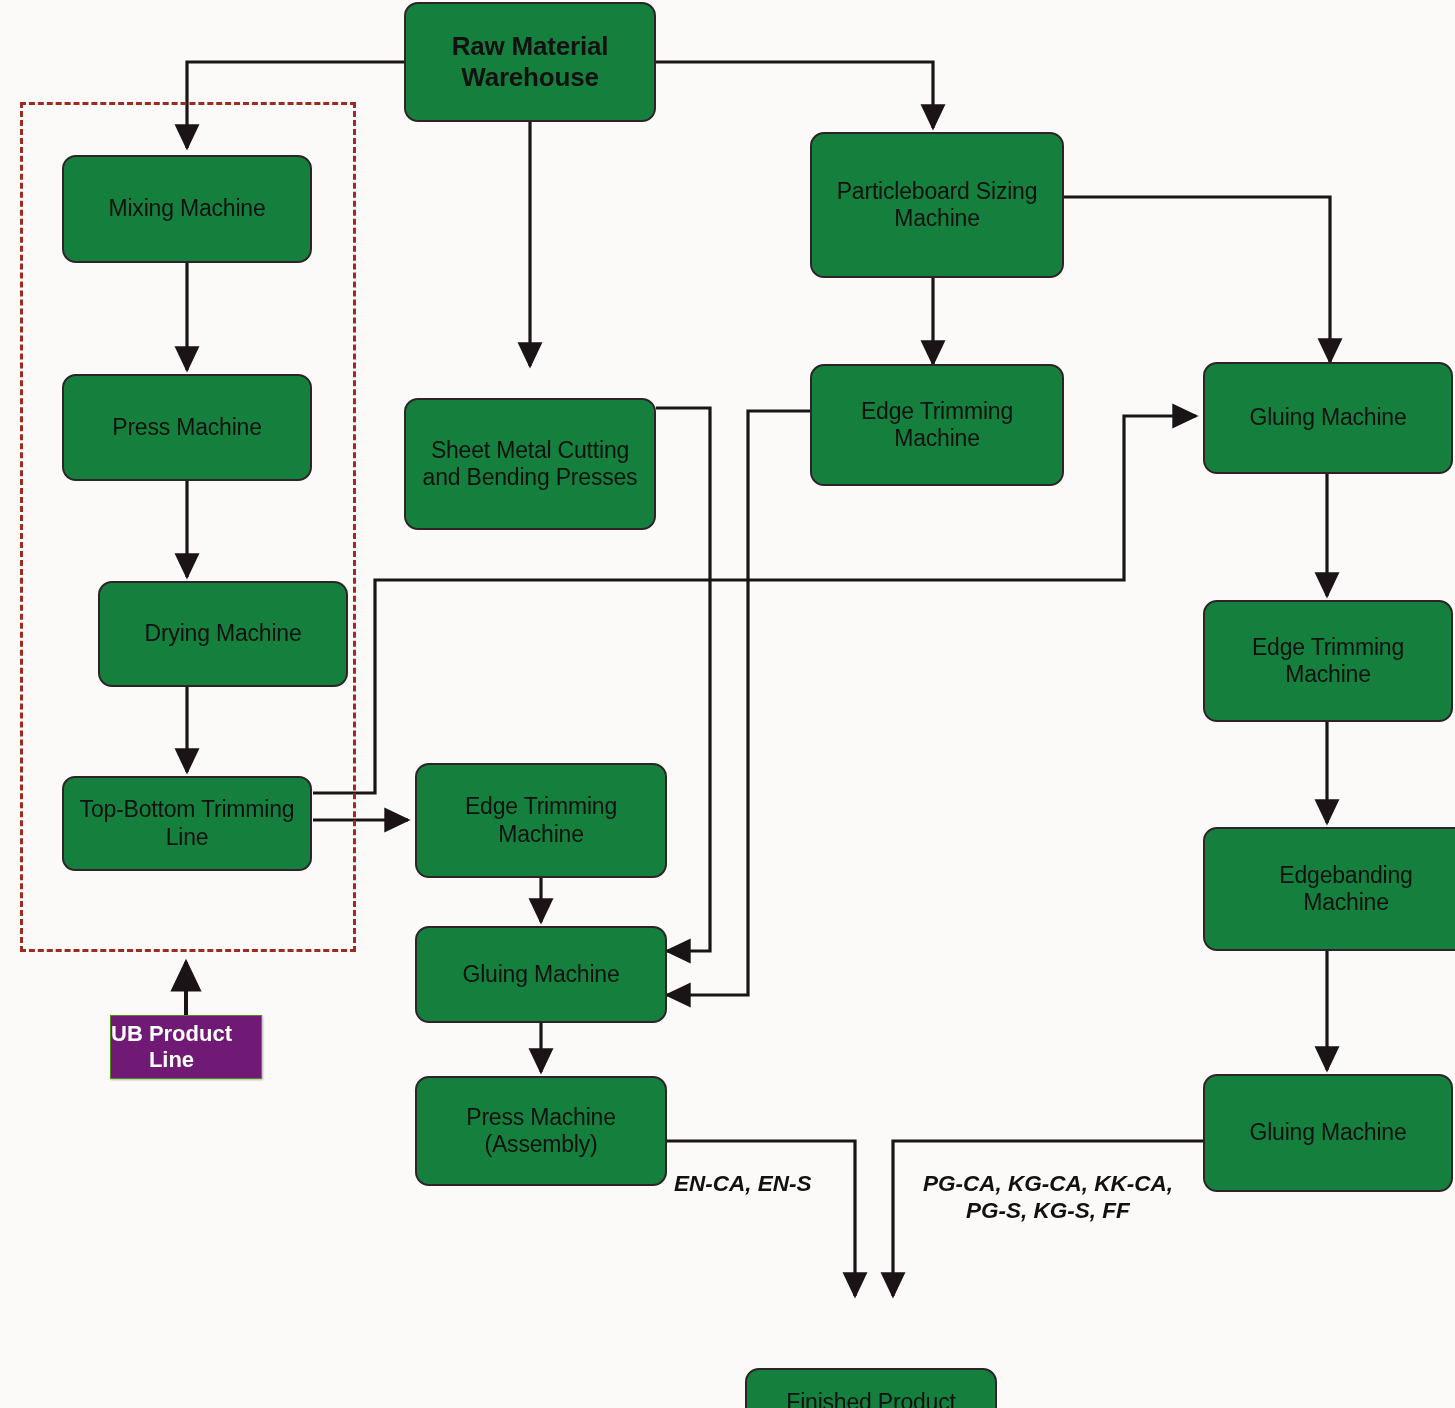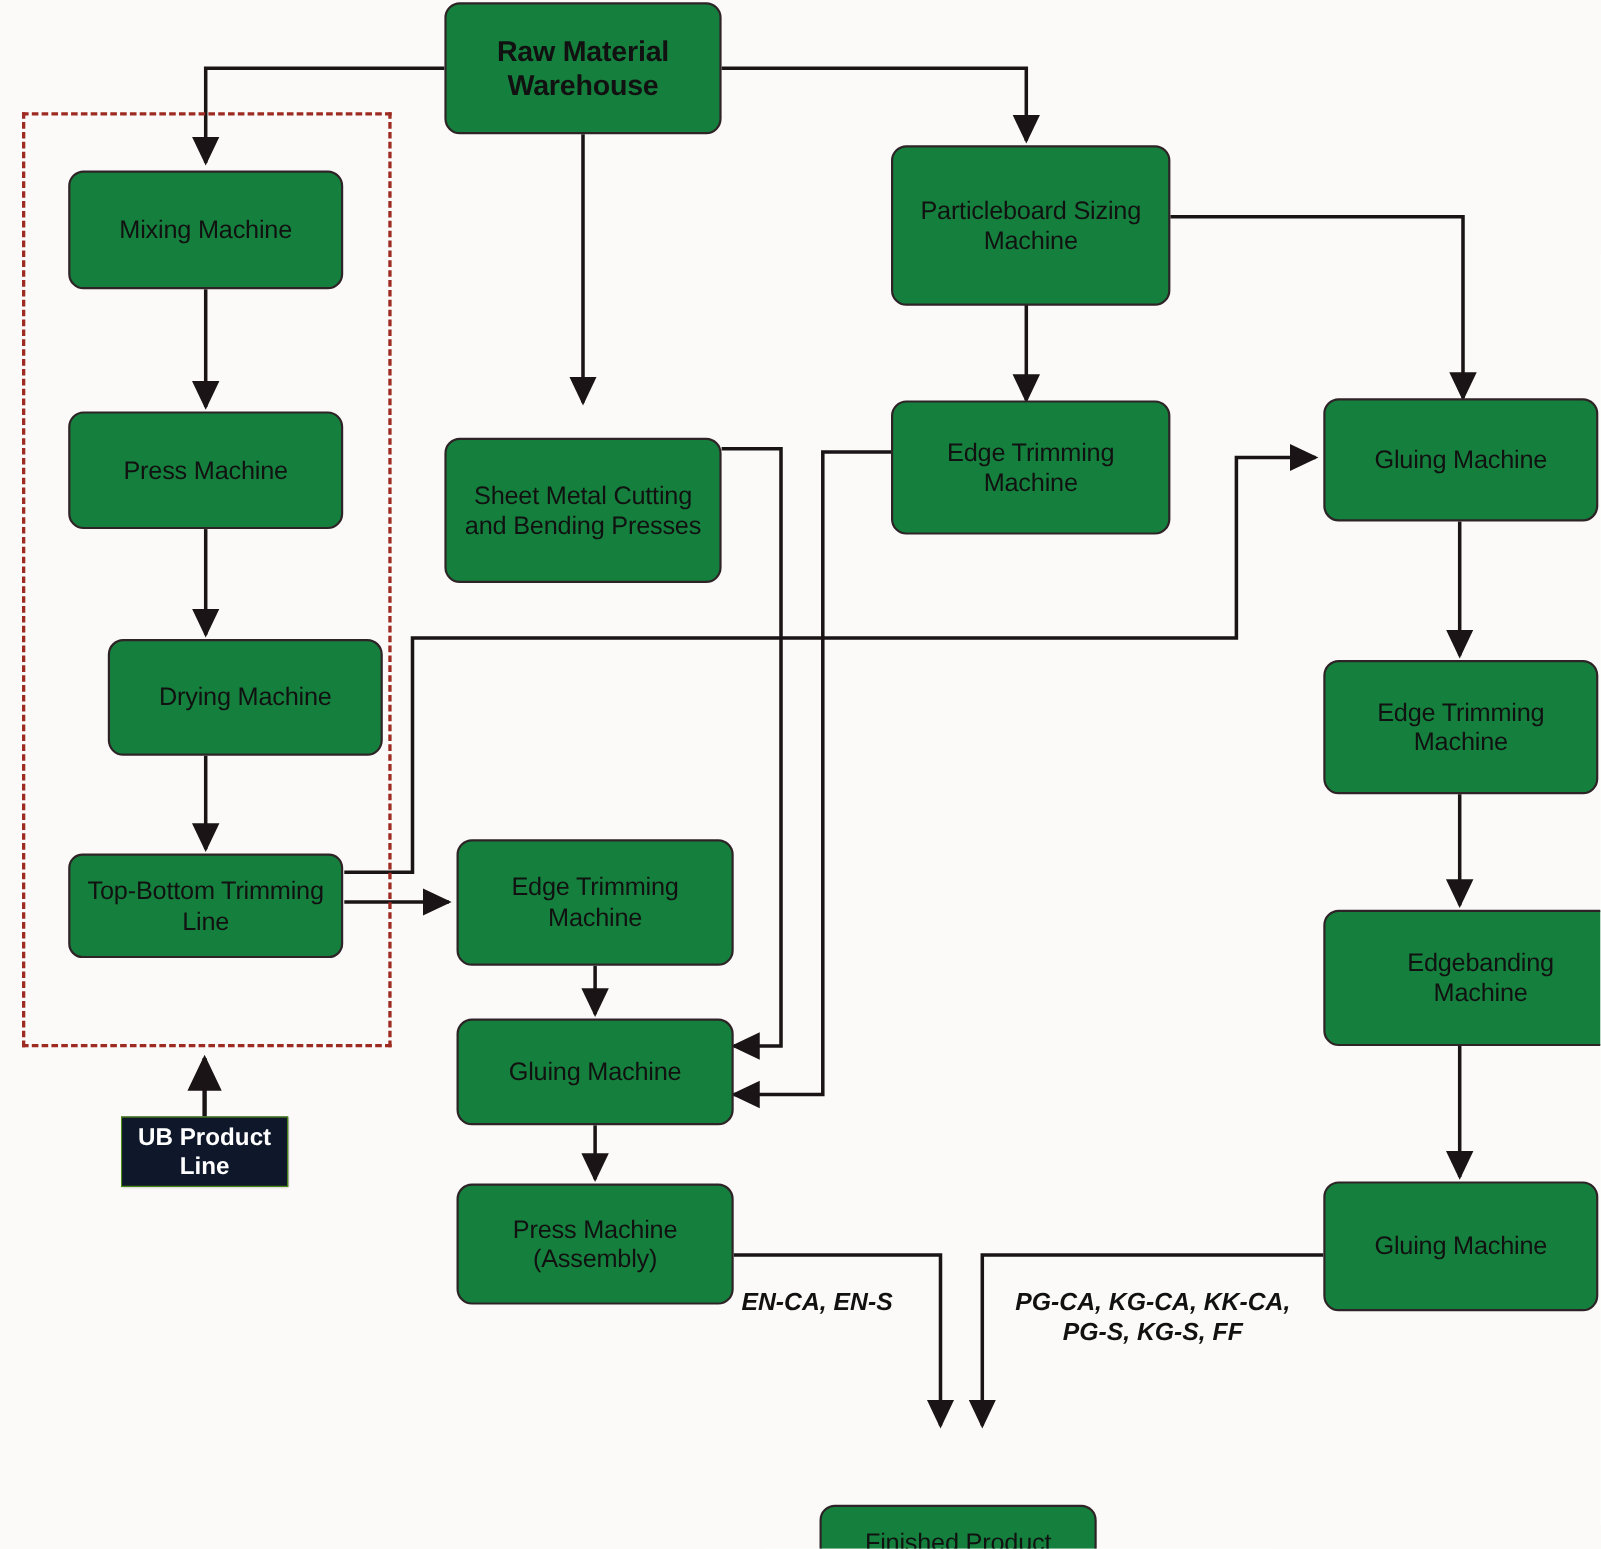--- a/index.html
+++ b/index.html
@@ -51,29 +51,29 @@
     display: block;
     white-space: pre-line;
   }
   .node.overflow .txt {
     white-space: pre-line;
     width: 262px;
   }
   .legend-box {
     position: absolute;
     box-sizing: border-box;
-    background: #0f172a;
+    background: #701a75;
     border: 1px solid #4d8f14;
     color: #ffffff;
     font-weight: bold;
     font-size: 22px;
     line-height: 1.2;
     display: flex;
     align-items: center;
-    justify-content: center;
+    justify-content: flex-start;
     text-align: center;
     z-index: 4;
     box-shadow: 1px 1px 2px rgba(0,0,0,0.28);
   }
   .legend-box .txt { white-space: pre-line; }
   .group-box {
     position: absolute;
     box-sizing: border-box;
     border: 3px dashed #9e2b22;
     background: transparent;

